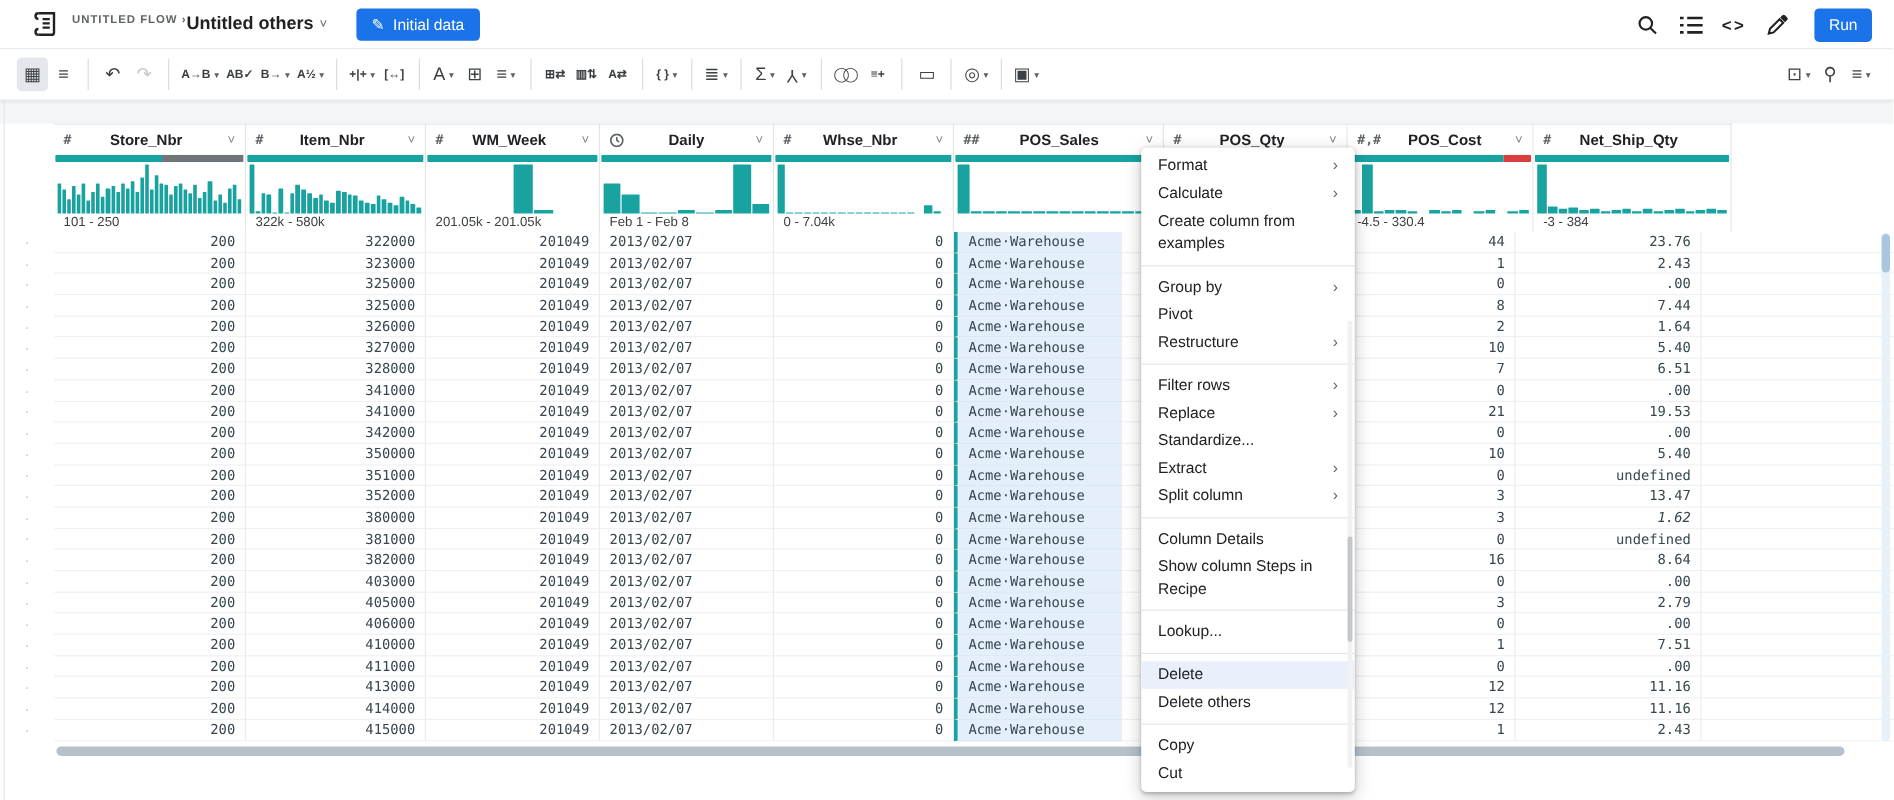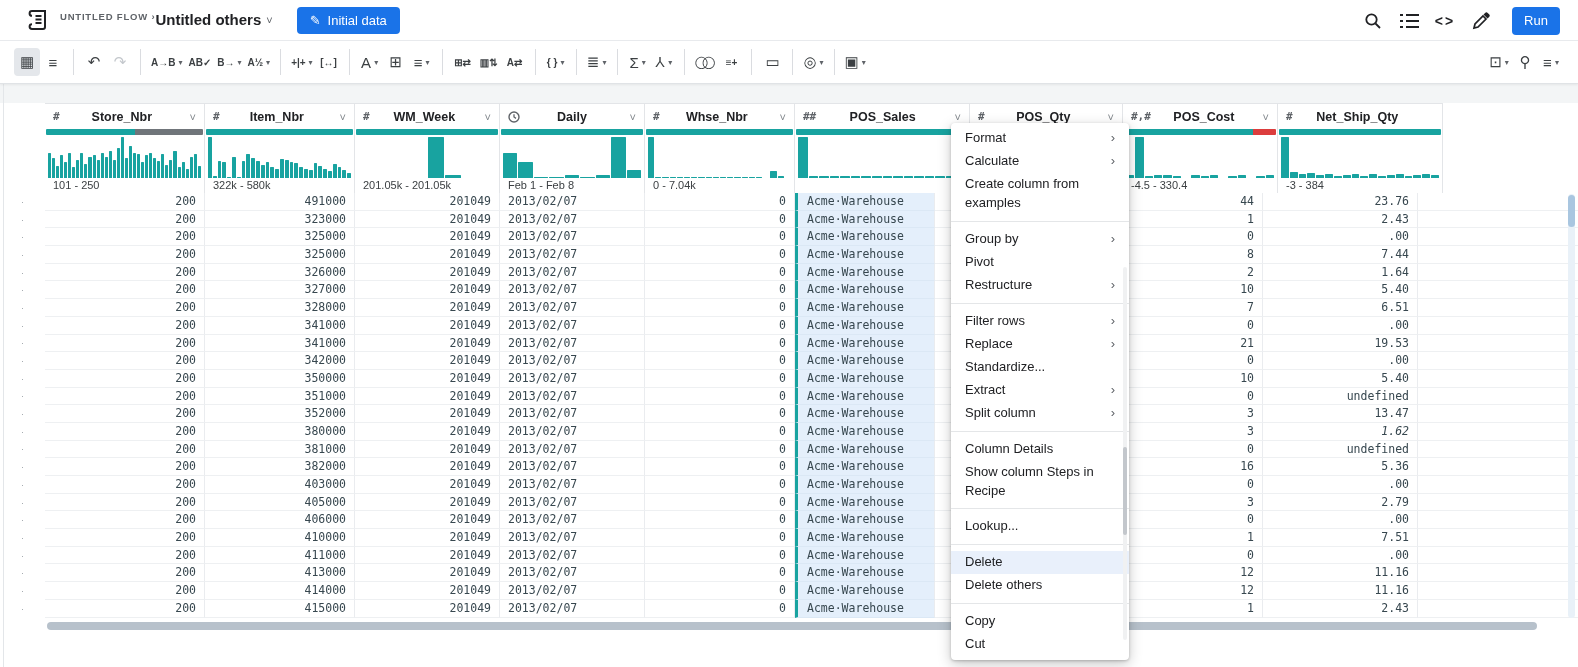--- a/index.html
+++ b/index.html
@@ -618,21 +618,21 @@
       <div class="gdot">·</div>
       <div class="gdot">·</div>
       <div class="gdot">·</div>
       <div class="gdot">·</div>
       <div class="gdot">·</div>
     </div>
 
   <div class="tbody" id="tbody">
       <div class="drow">
         <div class="cell num" style="width: 160px;">200</div>
-        <div class="cell num" style="width: 150px;">491000</div>
+        <div class="cell num" style="width: 150px;">322000</div>
         <div class="cell num" style="width: 145px;">201049</div>
         <div class="cell" style="width: 145px;">2013/02/07</div>
         <div class="cell num" style="width: 150px;">0</div>
         <div class="cell sel" style="width: 140px;">Acme·Warehouse</div>
         <div class="cell num" style="width: 175px;"></div>
         <div class="cell num" style="width: 153px;">44</div>
         <div class="cell num" style="width: 155px;">23.76</div>
         <div class="cell num" style="width: 165px;"></div>
       </div>
       <div class="drow">
@@ -805,21 +805,21 @@
       </div>
       <div class="drow">
         <div class="cell num" style="width: 160px;">200</div>
         <div class="cell num" style="width: 150px;">382000</div>
         <div class="cell num" style="width: 145px;">201049</div>
         <div class="cell" style="width: 145px;">2013/02/07</div>
         <div class="cell num" style="width: 150px;">0</div>
         <div class="cell sel" style="width: 140px;">Acme·Warehouse</div>
         <div class="cell num" style="width: 175px;"></div>
         <div class="cell num" style="width: 153px;">16</div>
-        <div class="cell num" style="width: 155px;">5.36</div>
+        <div class="cell num" style="width: 155px;">8.64</div>
         <div class="cell num" style="width: 165px;"></div>
       </div>
       <div class="drow">
         <div class="cell num" style="width: 160px;">200</div>
         <div class="cell num" style="width: 150px;">403000</div>
         <div class="cell num" style="width: 145px;">201049</div>
         <div class="cell" style="width: 145px;">2013/02/07</div>
         <div class="cell num" style="width: 150px;">0</div>
         <div class="cell sel" style="width: 140px;">Acme·Warehouse</div>
         <div class="cell num" style="width: 175px;"></div>

